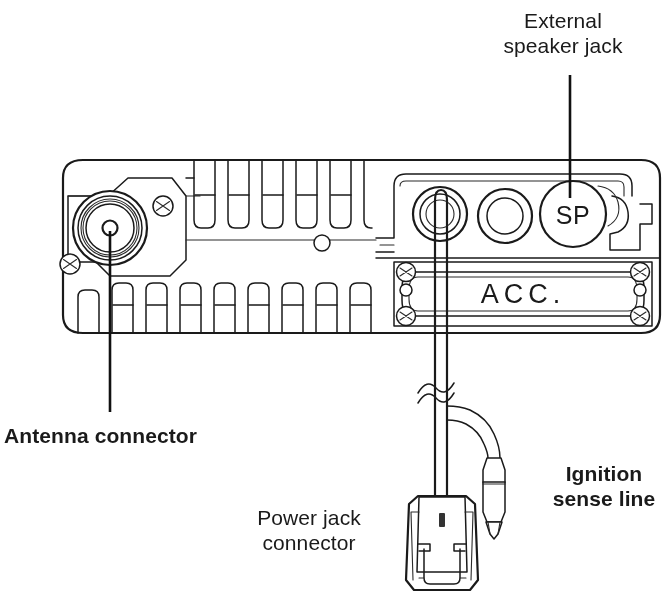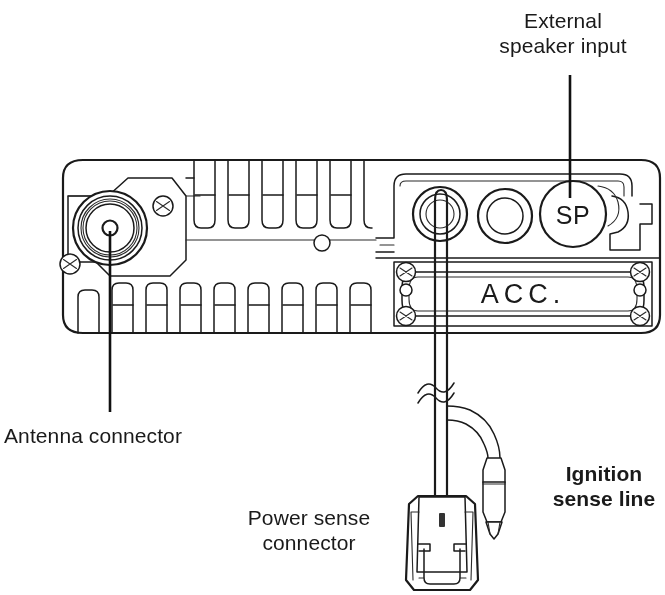--- a/index.html
+++ b/index.html
@@ -74,21 +74,21 @@
     font-family: "Liberation Sans", sans-serif;
     font-size: 21px;
     line-height: 25px;
     color: #1a1a1a;
     white-space: pre-line;
     letter-spacing: 0.1px;
   }
   .lbl-c { text-align: center; }
   .lbl-l { text-align: left; }
   #label-external-speaker-jack { left: 466px; top: 8px; width: 194px; }
-  #label-antenna-connector     { left: 4px;   top: 423px; width: 230px; }
+  #label-antenna-connector     { left: 4px;   top: 423px; width: 230px; font-weight: bold; }
   #label-power-input-connector { left: 229px; top: 505px; width: 160px; }
   #label-ignition-sense-line   { left: 543px; top: 461px; width: 122px; font-weight: bold; }
   .svg-text {
     font-family: "Liberation Sans", sans-serif;
     fill: #1a1a1a;
   }
   .txt-sp  { font-size: 25px; letter-spacing: 0.5px; }
   .txt-acc { font-size: 27px; letter-spacing: 5px; }
 </style>
 </head>
@@ -281,23 +281,23 @@
       <path class="ln-thin" d="M 466,544 L 454,544 L 454,551 L 465,551"></path>
       <path class="ln-hair" d="M 419,578 L 424,578 M 460,578 L 466,578"></path>
     </g>
 
     <line class="leader" x1="570" y1="75" x2="570" y2="198"></line>
     <line class="leader" x1="110" y1="231" x2="110" y2="412"></line>
 
   </svg>
 
   <div class="lbl lbl-c" id="label-external-speaker-jack">External
-speaker input</div>
+speaker jack</div>
 
   <div class="lbl lbl-l" id="label-antenna-connector">Antenna connector</div>
 
-  <div class="lbl lbl-c" id="label-power-input-connector">Power sense
+  <div class="lbl lbl-c" id="label-power-input-connector">Power jack
 connector</div>
 
   <div class="lbl lbl-c" id="label-ignition-sense-line">Ignition
 sense line</div>
 
 </div>
 
 </body></html>

